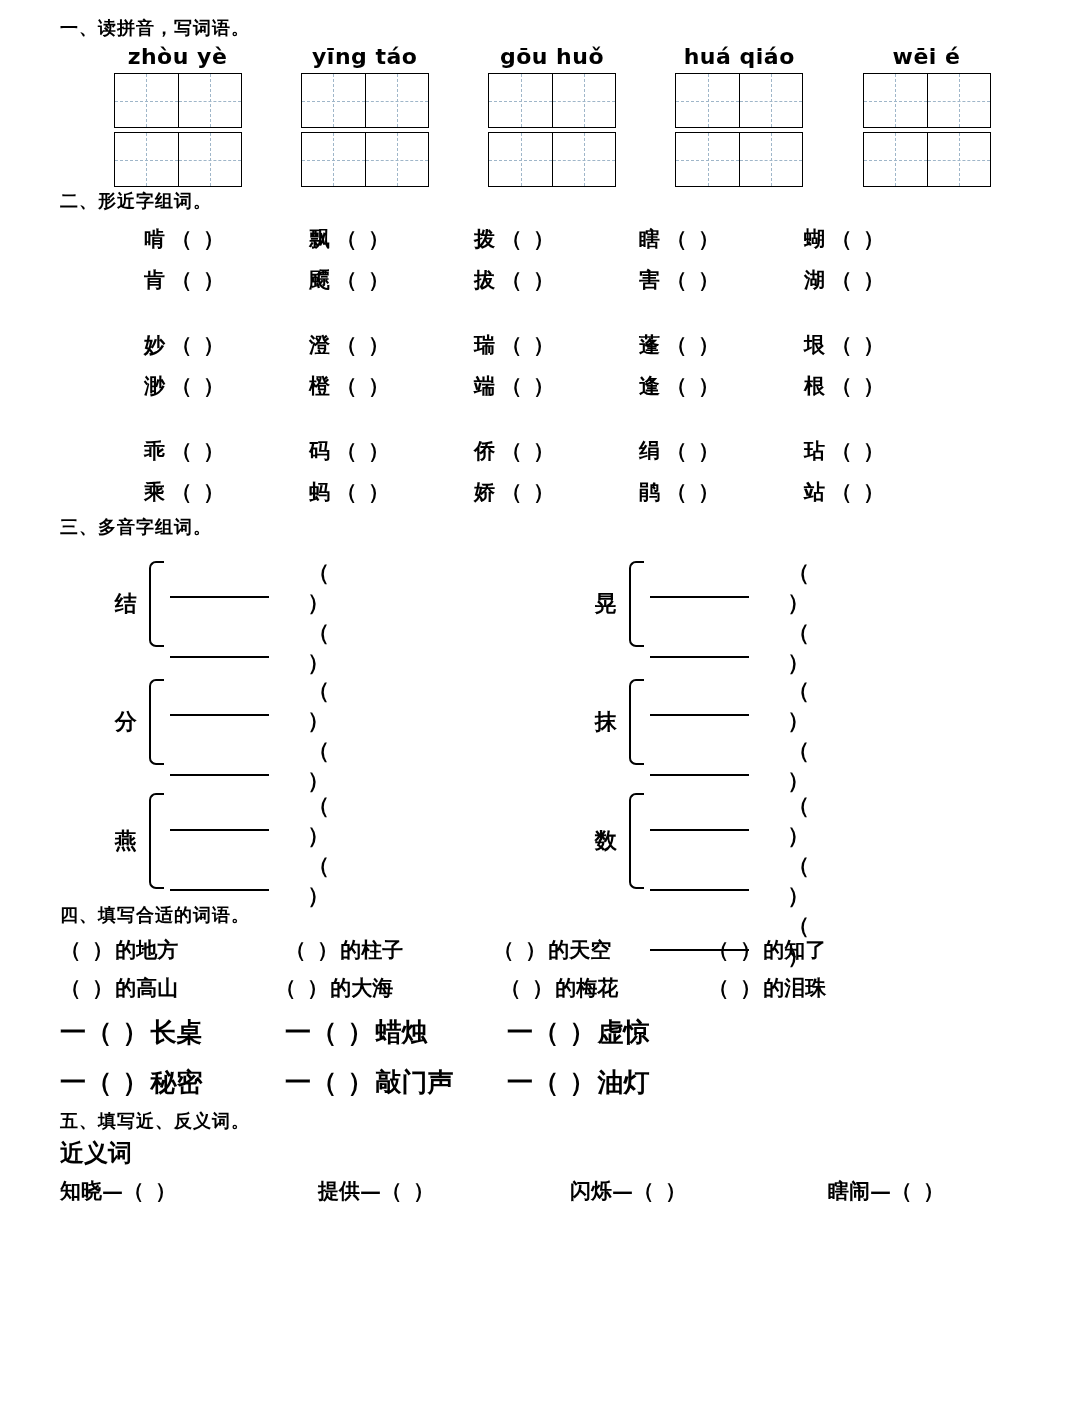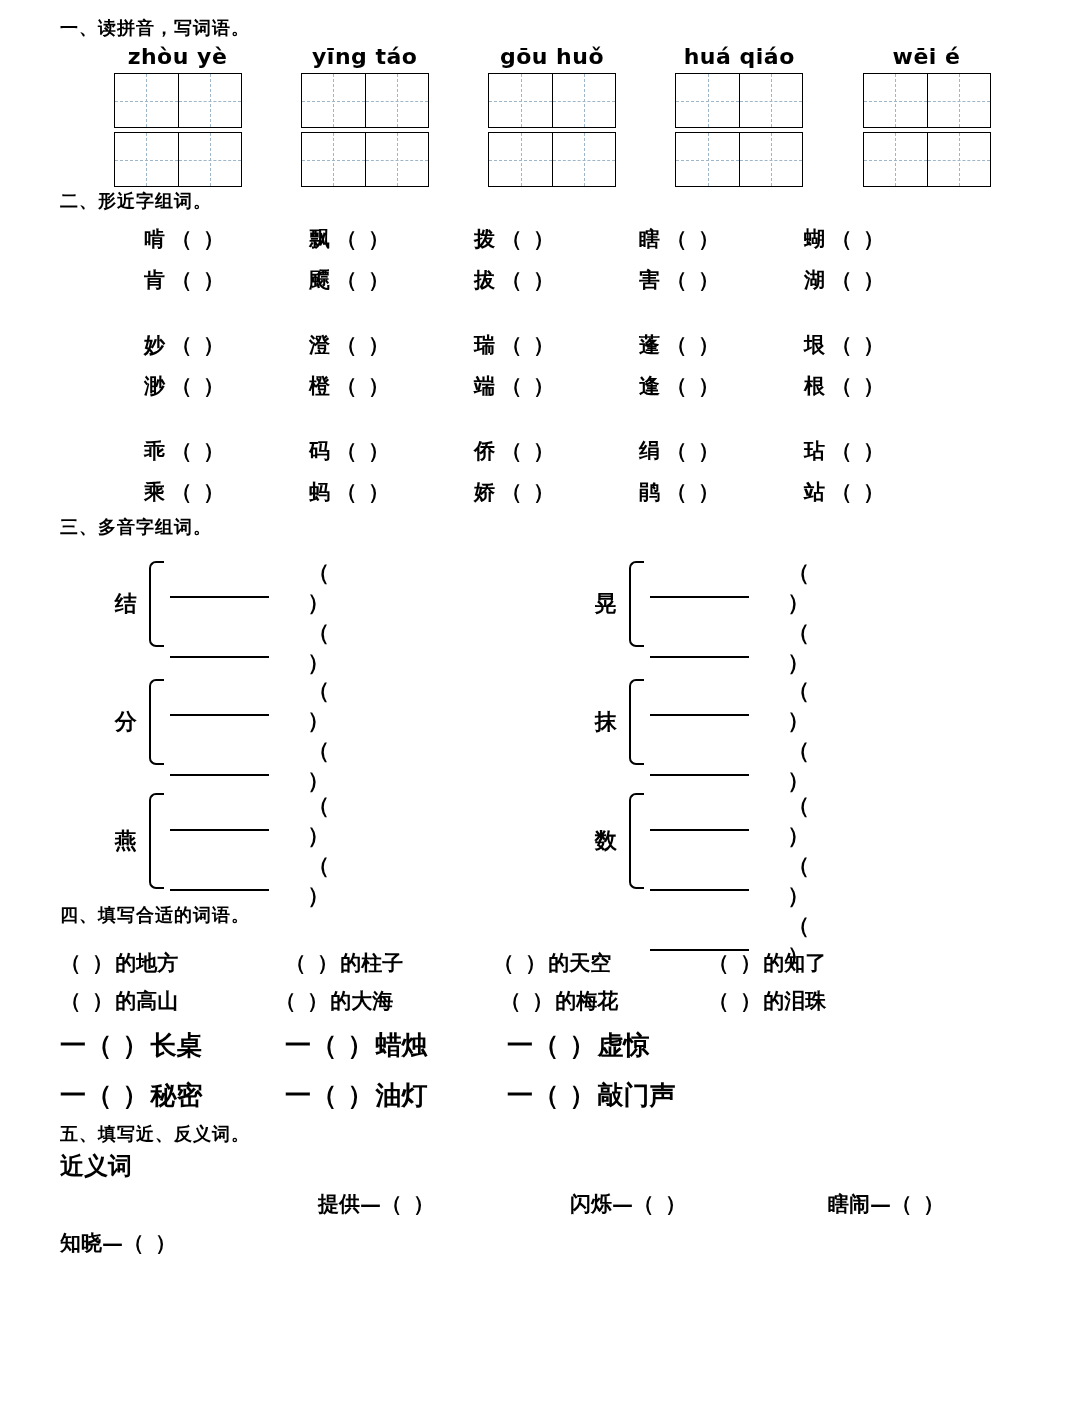--- a/index.html
+++ b/index.html
@@ -139,21 +139,21 @@
     height: 20px;
   }
   .dy-paren {
     margin-left: 38px;
     font-size: 22px;
     font-weight: bold;
     letter-spacing: 64px;
   }
 
   
-  .fill-block { margin-top: 17px; }
+  .fill-block { margin-top: 4px; }
   .fill-row {
     display: flex;
     font-size: 21px;
     font-weight: bold;
     line-height: 1.85;
     white-space: nowrap;
   }
   .fill-row .seg { display: inline-block; }
   .fill-paren { letter-spacing: 2px; }
   .fill-row .w1 { width: 225px; }
@@ -179,21 +179,21 @@
     margin: 2px 0 0 0;
   }
   .syn-row {
     display: flex;
     font-size: 21px;
     font-weight: bold;
     line-height: 1.95;
     white-space: nowrap;
     margin-top: 2px;
   }
-  .syn-row .s1 { width: 258px; margin-top: 39px; }
+  .syn-row .s1 { width: 258px; }
   .syn-row .s2 { width: 252px; }
   .syn-row .s3 { width: 258px; }
 </style>
 </head>
 <body>
 
 <div class="page">
 
 
   <div class="section-head">一、读拼音，写词语。</div>
@@ -535,22 +535,22 @@
       <span class="seg w4"><span class="fill-paren">（        ）</span><span>的泪珠</span></span>
     </div>
 
     <div class="pair-row">
       <span class="p1"><span>一</span><span class="fill-paren">（      ）</span><span>长桌</span></span>
       <span class="p2"><span>一</span><span class="fill-paren">（      ）</span><span>蜡烛</span></span>
       <span class="p2"><span>一</span><span class="fill-paren">（      ）</span><span>虚惊</span></span>
     </div>
     <div class="pair-row">
       <span class="p1"><span>一</span><span class="fill-paren">（      ）</span><span>秘密</span></span>
+      <span class="p2"><span>一</span><span class="fill-paren">（      ）</span><span>敲门声</span></span>
       <span class="p2"><span>一</span><span class="fill-paren">（      ）</span><span>油灯</span></span>
-      <span class="p2"><span>一</span><span class="fill-paren">（      ）</span><span>敲门声</span></span>
     </div>
   </div>
 
   <div class="section-head">五、填写近、反义词。</div>
   <div class="sub-label">近义词</div>
 
   <div class="syn-row">
     <span class="s1"><span>知晓—</span><span class="fill-paren">（          ）</span></span>
     <span class="s2"><span>提供—</span><span class="fill-paren">（          ）</span></span>
     <span class="s3"><span>闪烁—</span><span class="fill-paren">（          ）</span></span>

